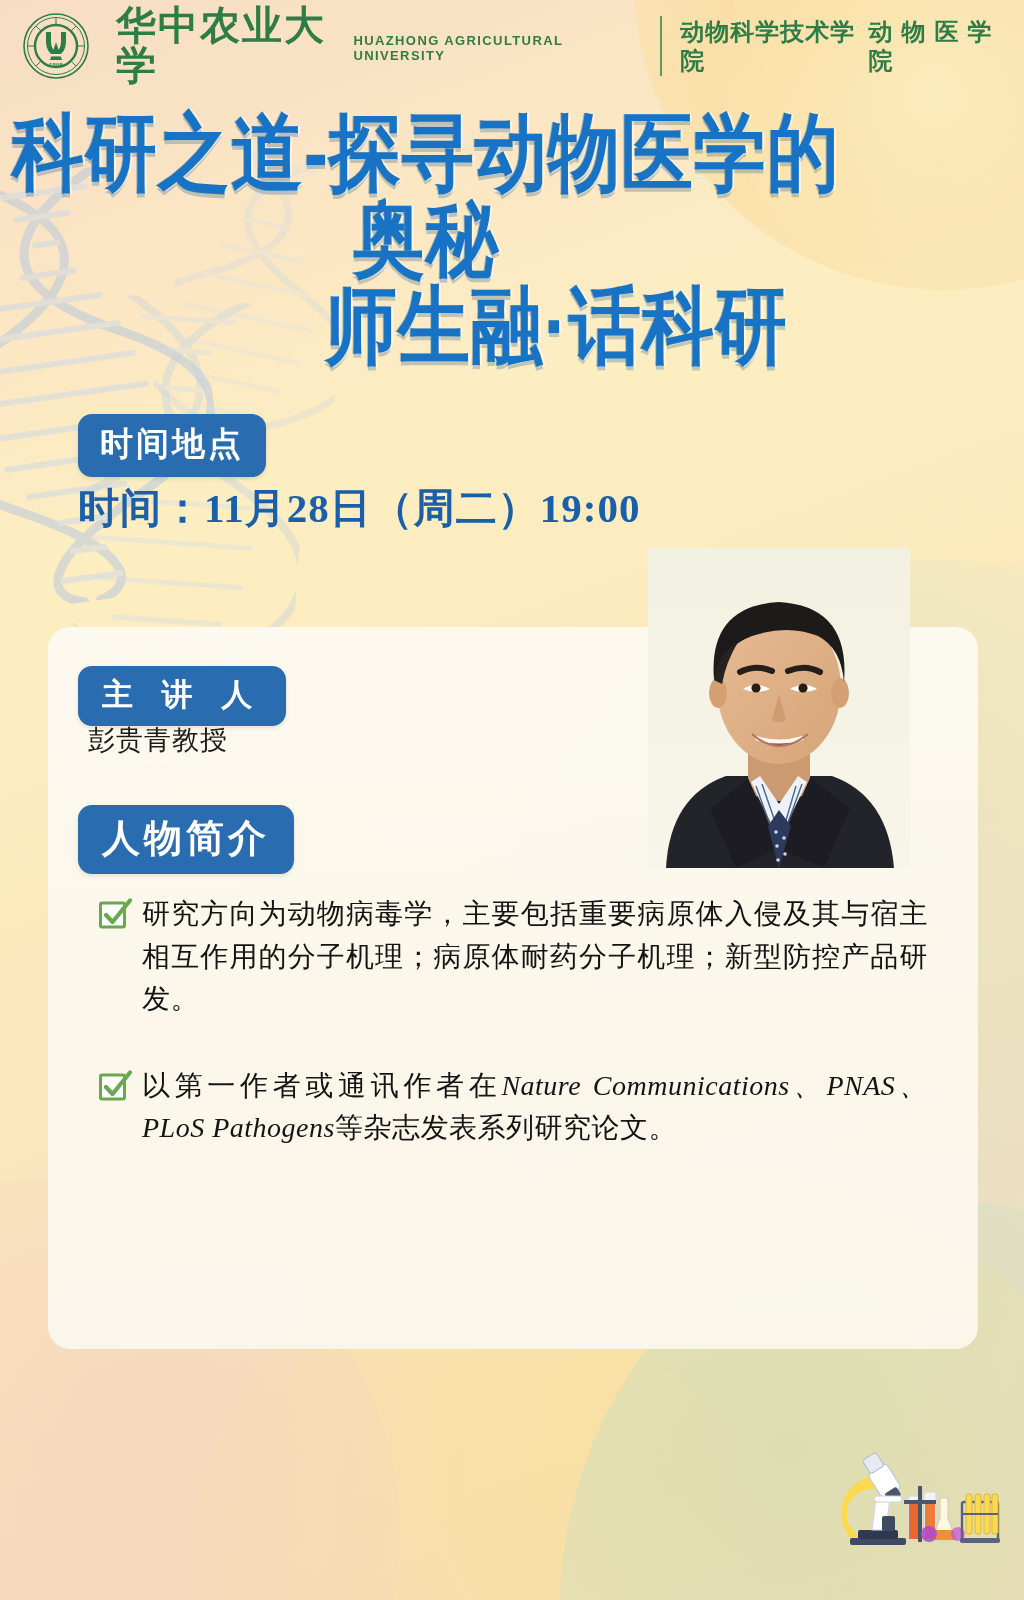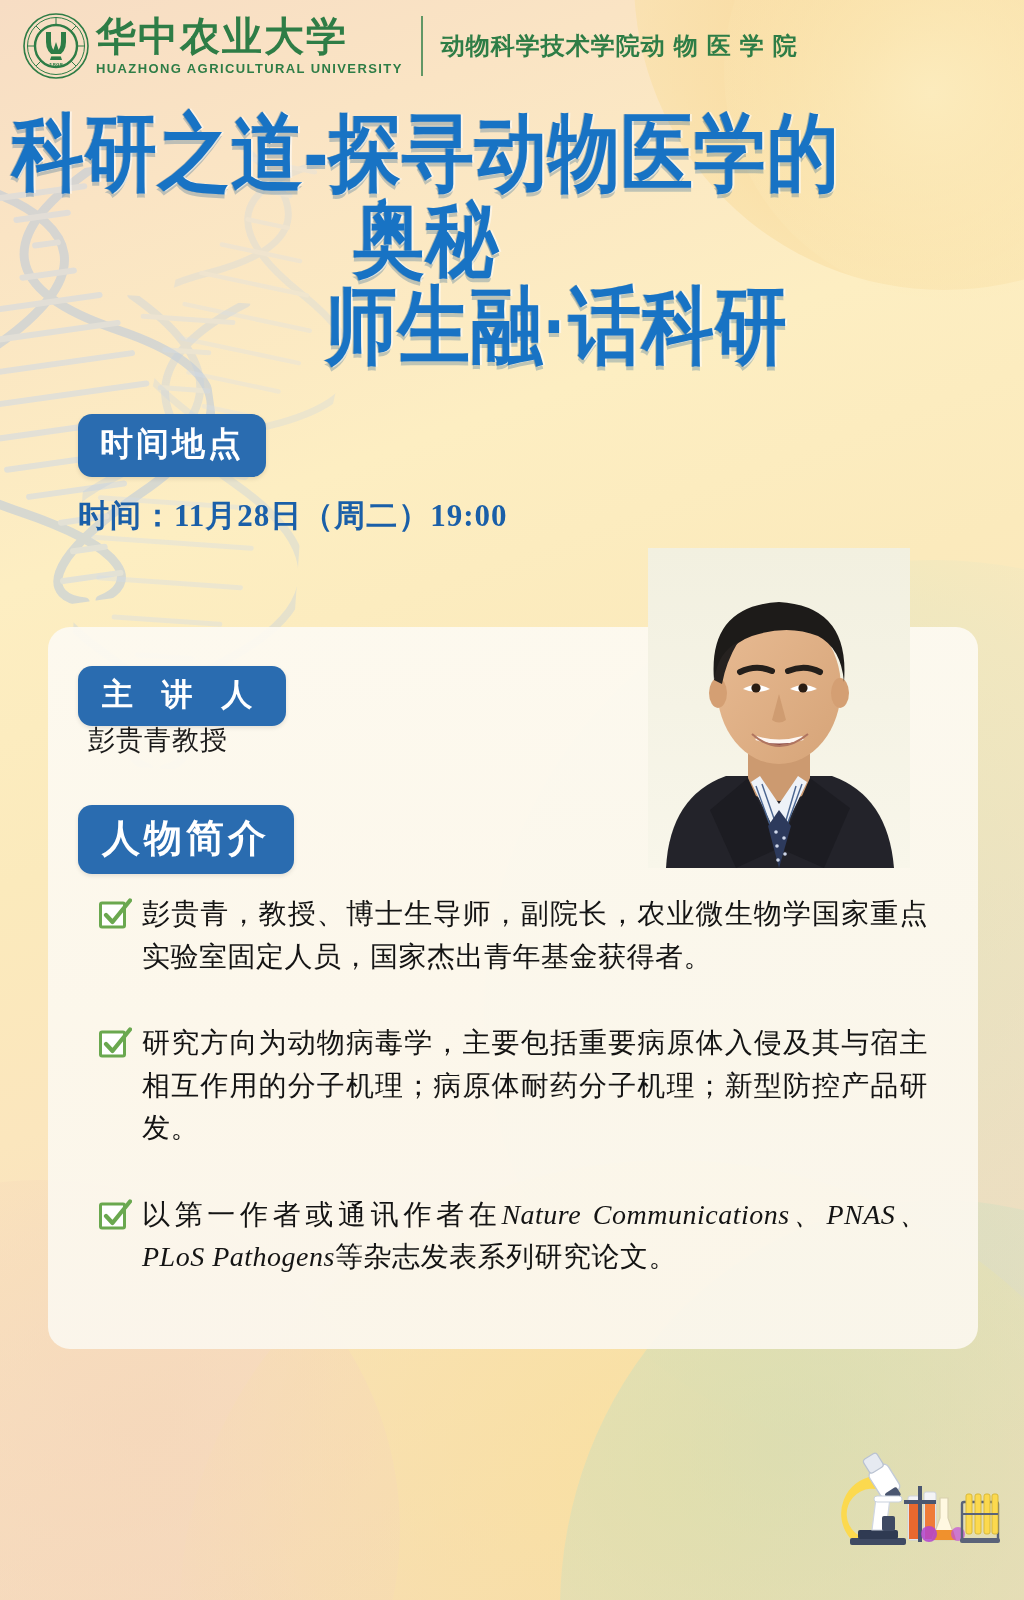--- a/index.html
+++ b/index.html
@@ -41,21 +41,21 @@
   
   .dna{position:absolute;pointer-events:none;opacity:.55;}
   .dna1{left:-40px;top:170px;width:250px;height:430px;transform:rotate(-8deg);}
   .dna2{left:80px;top:300px;width:220px;height:470px;transform:rotate(4deg);opacity:.38;}
   .dna3{left:170px;top:150px;width:180px;height:330px;transform:rotate(12deg);opacity:.3;}
 
   
   #header{position:absolute;left:0;top:0;width:1024px;height:92px;
     display:flex;align-items:center;padding-left:22px;box-sizing:border-box;z-index:6;}
   #seal{width:68px;height:68px;flex:0 0 68px;}
-  .uni-block{display:flex;flex-direction:column;justify-content:center;margin-left:6px;}
+  .uni-block{display:flex;flex-direction:row;justify-content:center;margin-left:26px;align-items:center;}
   .uni-cn{font-family:"Liberation Serif",serif;font-weight:bold;font-size:40px;color:#2e7d46;
     letter-spacing:2px;line-height:1;}
   .uni-en{font-family:"Liberation Sans",sans-serif;font-weight:bold;font-size:13px;color:#2e7d46;
     letter-spacing:1.4px;margin-top:4px;}
   .vdiv{width:2px;height:60px;background:#2e7d46;opacity:.75;margin:0 18px;}
   .col-block{display:flex;flex-direction:row;justify-content:center;}
   .col-line{font-family:"Liberation Sans",sans-serif;font-weight:bold;font-size:24px;
     color:#2e7d46;line-height:1.22;letter-spacing:1px;}
   .col-line.sp{letter-spacing:9px;}
 
@@ -73,22 +73,22 @@
       padding-right:64px;transform:scaleY(1.18);transform-origin:right top;}
 
   
   .badge{display:inline-block;background:#2a6cb0;color:#ffffff;border-radius:14px;
     font-family:"Liberation Sans",sans-serif;font-weight:bold;
     box-shadow:0 2px 4px rgba(0,0,0,.10);}
 
   
   #timeplace{position:absolute;left:78px;top:414px;z-index:6;}
   #tp-badge{font-size:33px;padding:8px 22px 10px;letter-spacing:3px;}
-  .tp-line{font-family:"Liberation Serif",serif;font-weight:bold;font-size:31px;
-    color:#1a5fa8;margin-top:18px;letter-spacing:1px;white-space:nowrap;}
+  .tp-line{font-family:"Liberation Serif",serif;font-weight:bold;font-size:41px;
+    color:#1a5fa8;margin-top:4px;letter-spacing:1px;white-space:nowrap;}
   .tp-line:first-of-type{margin-top:22px;}
 
   
   #portrait{position:absolute;left:648px;top:548px;width:262px;height:320px;z-index:7;
     overflow:hidden;}
   #portrait svg{display:block;}
 
   
   #card{position:absolute;left:48px;top:627px;width:930px;height:722px;
     background:linear-gradient(180deg, rgba(253,250,242,.93) 0%, rgba(252,248,238,.93) 60%, rgba(251,247,238,.93) 100%);
@@ -304,29 +304,20 @@
       </g>
     </svg>
   </div>
 
   <div class="badge" id="speaker-badge">主 讲 人</div>
   <div id="speaker-name">彭贵青教授</div>
   <div class="badge" id="bio-badge">人物简介</div>
 
   <div id="bullets">
 
-    <div class="bullet">
-      <span class="chk">
-        <svg viewBox="0 0 34 34" width="34" height="34">
-          <rect x="2.5" y="6" width="24" height="24" rx="1.5" fill="#ffffff" stroke="#6aa84f" stroke-width="3"></rect>
-          <path d="M8 18 L14.5 25 L32 3.5" fill="none" stroke="#6aa84f" stroke-width="4.2" stroke-linecap="round" stroke-linejoin="round"></path>
-        </svg>
-      </span>
-      <span class="btext"><span>彭贵青，教授、博士生导师，副院长，农业微生物学国家重点实验室固定人员，国家杰出青年基金获得者。</span></span>
-    </div>
 
     <div class="bullet">
       <span class="chk">
         <svg viewBox="0 0 34 34" width="34" height="34">
           <rect x="2.5" y="6" width="24" height="24" rx="1.5" fill="#ffffff" stroke="#6aa84f" stroke-width="3"></rect>
           <path d="M8 18 L14.5 25 L32 3.5" fill="none" stroke="#6aa84f" stroke-width="4.2" stroke-linecap="round" stroke-linejoin="round"></path>
         </svg>
       </span>
       <span class="btext"><span>研究方向为动物病毒学，主要包括重要病原体入侵及其与宿主相互作用的分子机理；病原体耐药分子机理；新型防控产品研发。</span></span>
     </div>

